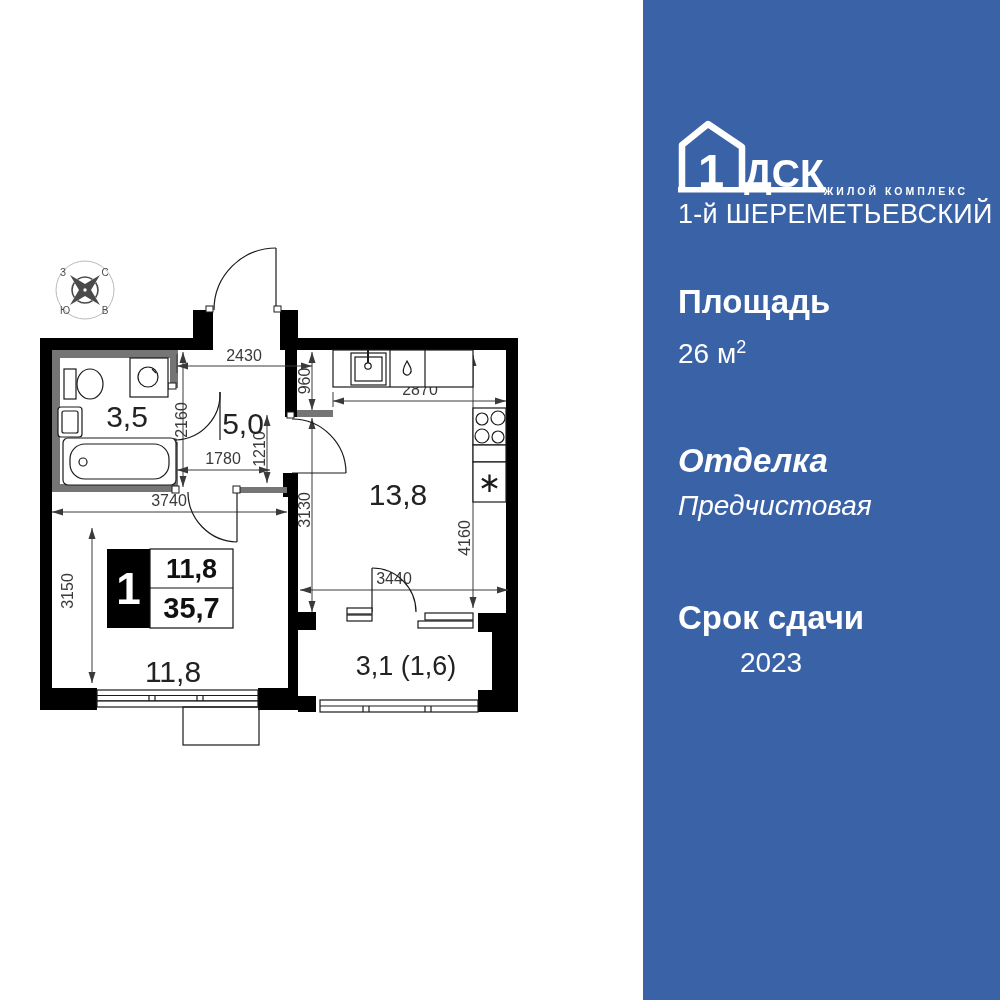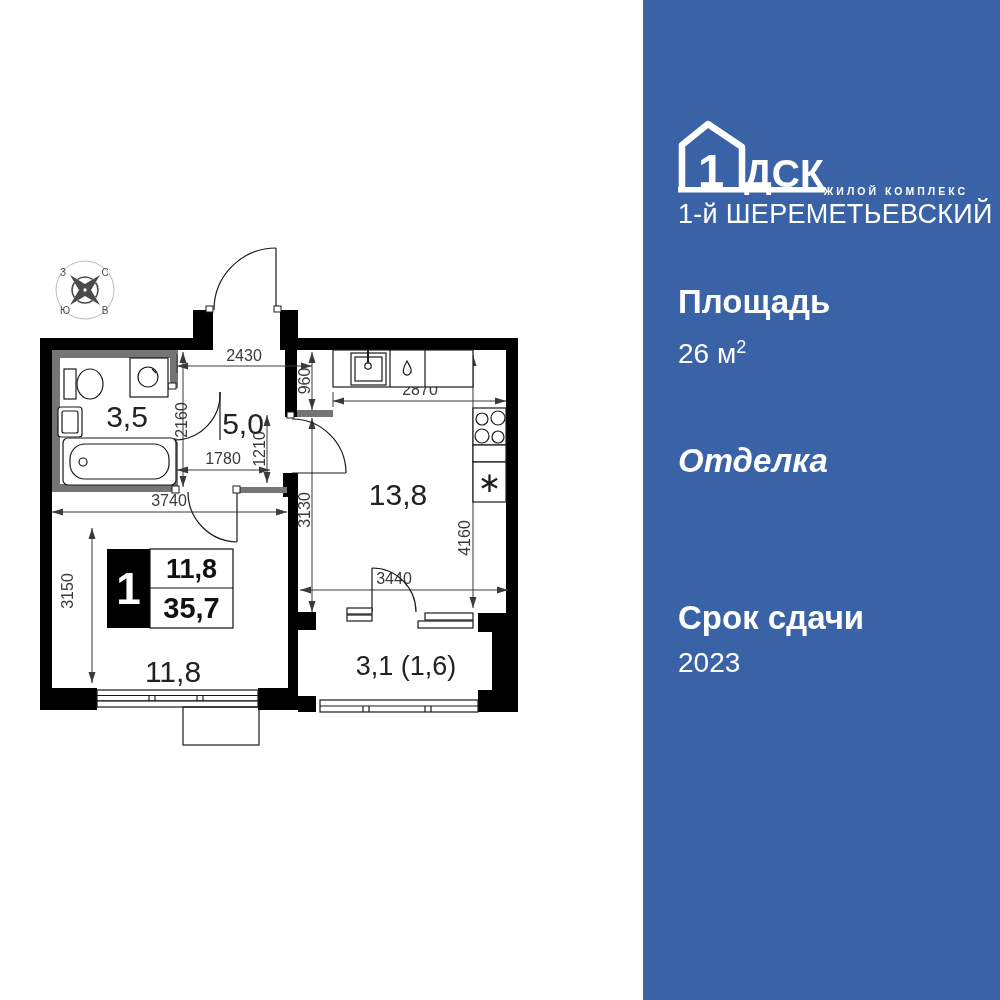--- a/index.html
+++ b/index.html
@@ -5,21 +5,21 @@
   body{margin:0;font-family:"Liberation Sans",sans-serif;}
   .canvas{position:relative;width:1000px;height:1000px;background:#ffffff;overflow:hidden;}
   .plan-svg{position:absolute;left:0;top:0;}
   .sidebar{position:absolute;top:0;left:643px;width:357px;height:1000px;color:#fff;}
   .logo-svg{position:absolute;left:35px;top:118px;}
   .tagline{position:absolute;left:35px;top:185px;width:290px;text-align:right;
            font-size:10.5px;font-weight:bold;letter-spacing:3px;white-space:nowrap;}
   .complex-name{position:absolute;left:35px;top:199px;font-size:27px;font-weight:normal;
            letter-spacing:.3px;white-space:nowrap;}
   .spec{position:absolute;left:35px;}
-  .spec-area{top:283px;} .spec-finish{top:442px;font-style:italic;} .spec-deadline{top:599px;}
+  .spec-area{top:283px;} .spec-finish{top:442px;font-style:italic;} .spec-deadline{top:599px;text-align:center;}
   .spec .label{font-size:33px;font-weight:bold;margin-bottom:9px;}
   .spec .value{font-size:28px;line-height:34px;}
   .spec sup{font-size:18px;}
   svg text{font-family:"Liberation Sans",sans-serif;}
   .dim{font-size:16px;fill:#3a3a3a;}
   .room-label{font-size:30px;fill:#222;}
   .room-label.small{font-size:27px;}
   .dimline{stroke:#3a3a3a;stroke-width:1;}
   .thin{stroke:#1a1a1a;stroke-width:1.2;fill:#fff;}
   .thinline{stroke:#1a1a1a;stroke-width:1.2;fill:none;}
@@ -283,20 +283,21 @@
     <div class="tagline">ЖИЛОЙ КОМПЛЕКС</div>
     <div class="complex-name">1-й ШЕРЕМЕТЬЕВСКИЙ</div>
 
     <div class="spec spec-area">
       <div class="label">Площадь</div>
       <div class="value"><span>26 м</span><sup>2</sup></div>
     </div>
 
     <div class="spec spec-finish">
       <div class="label">Отделка</div>
+      <div class="value">Предчистовая</div>
     </div>
 
     <div class="spec spec-deadline">
       <div class="label">Срок сдачи</div>
       <div class="value">
         <div>2023</div>
       </div>
     </div>
   </div>
 </div>

